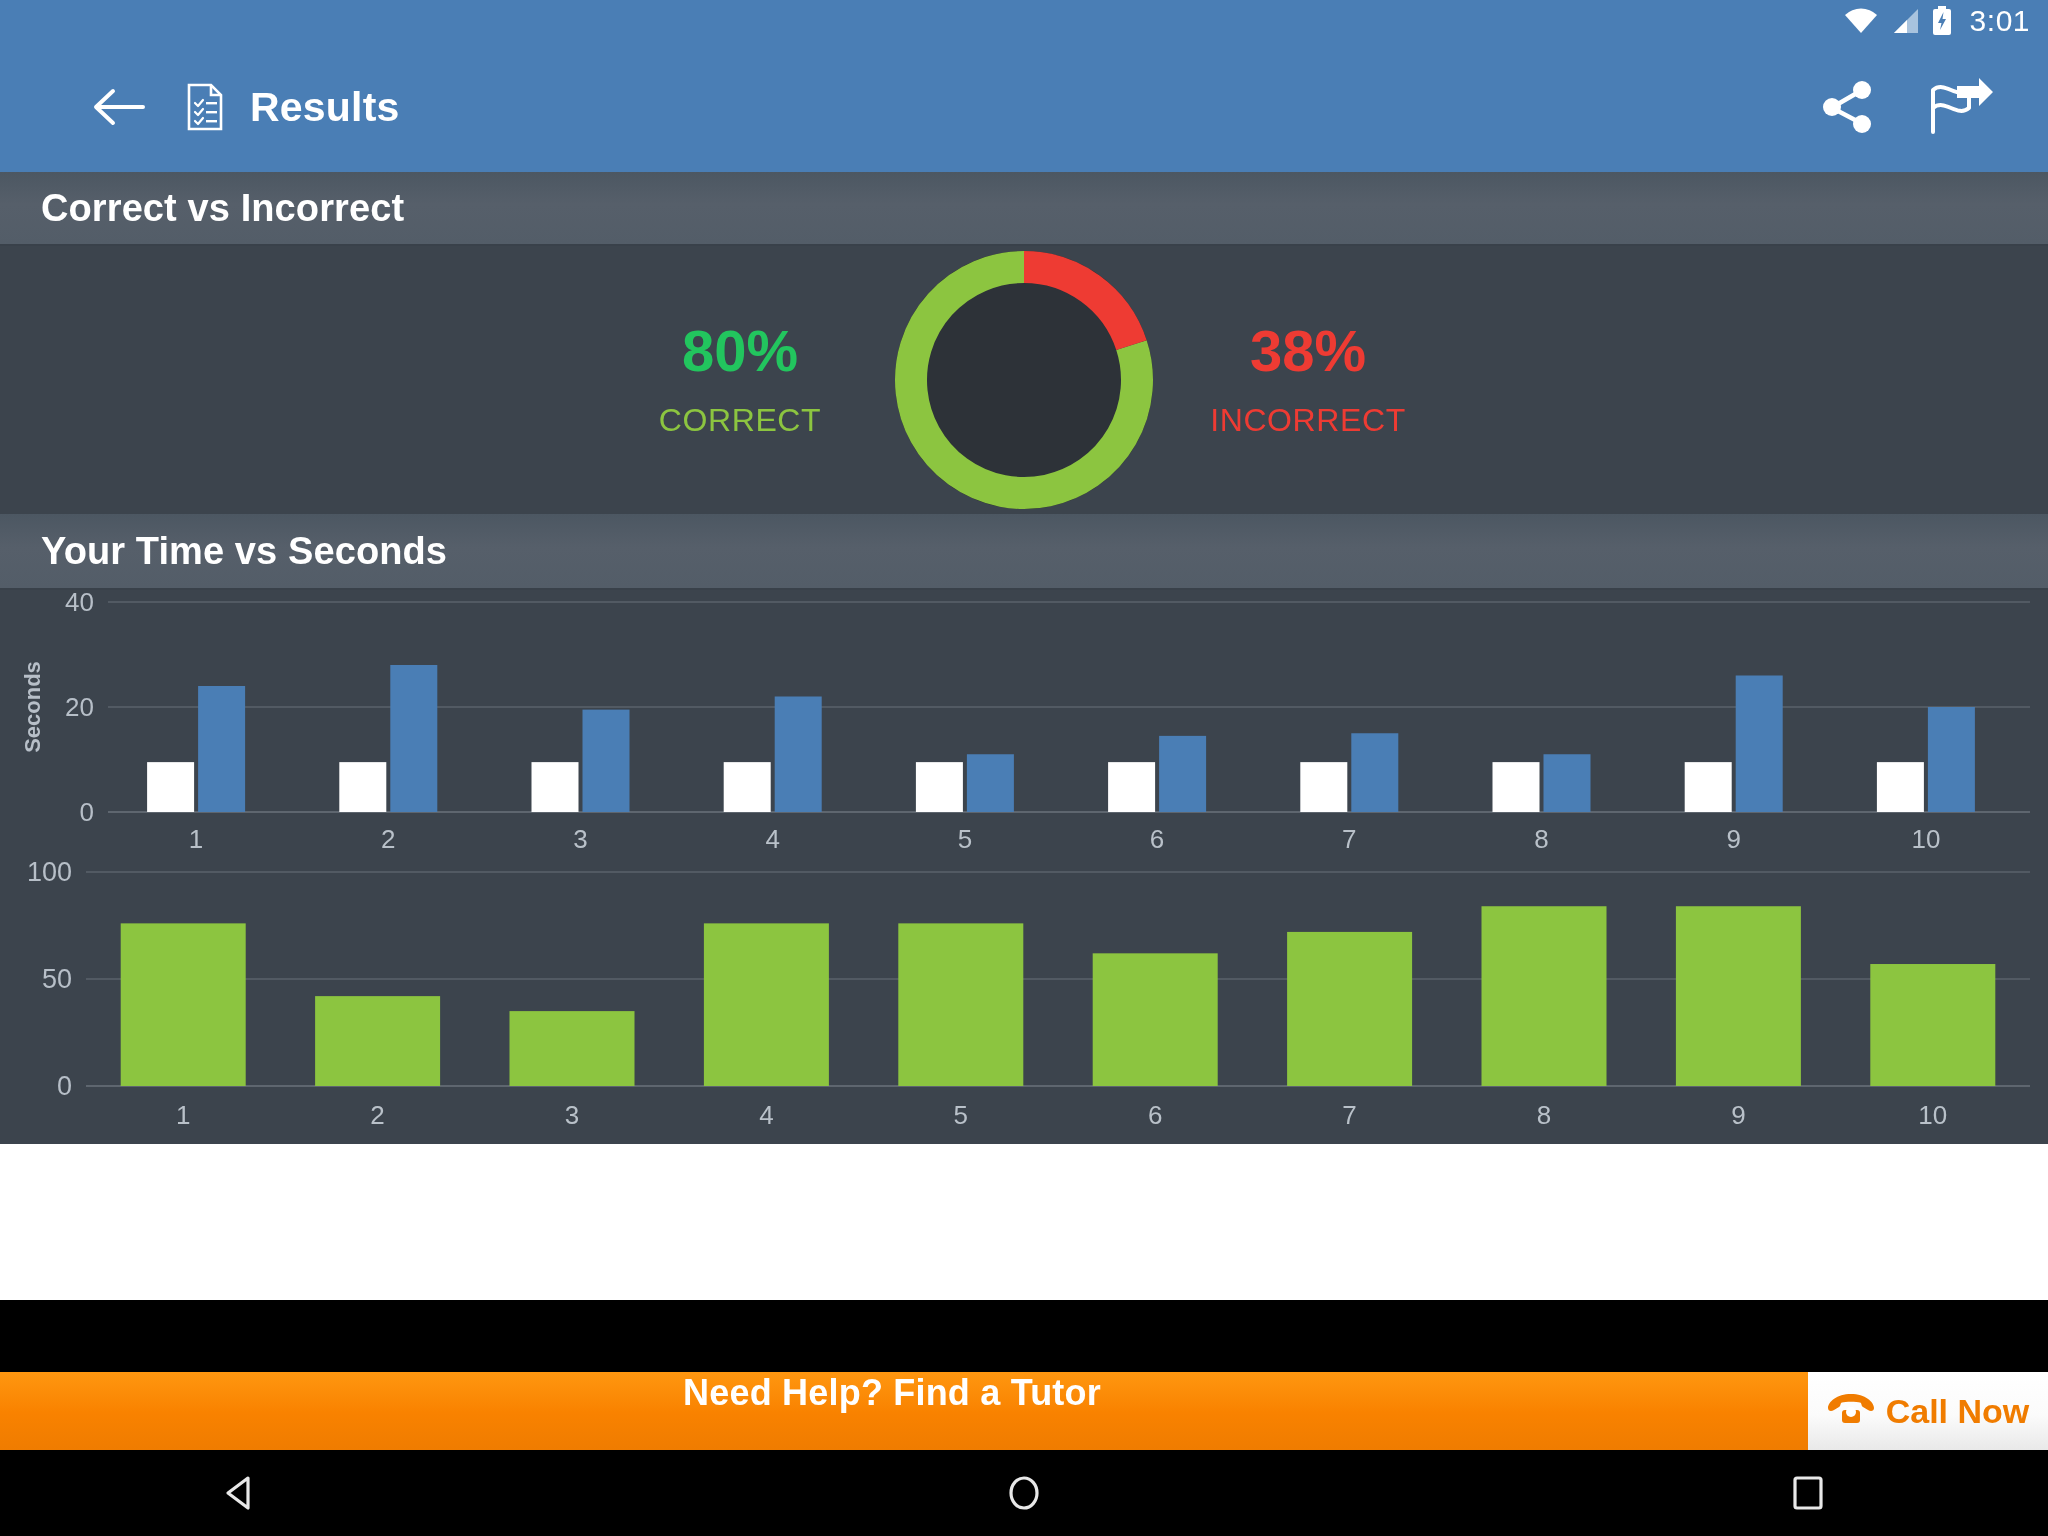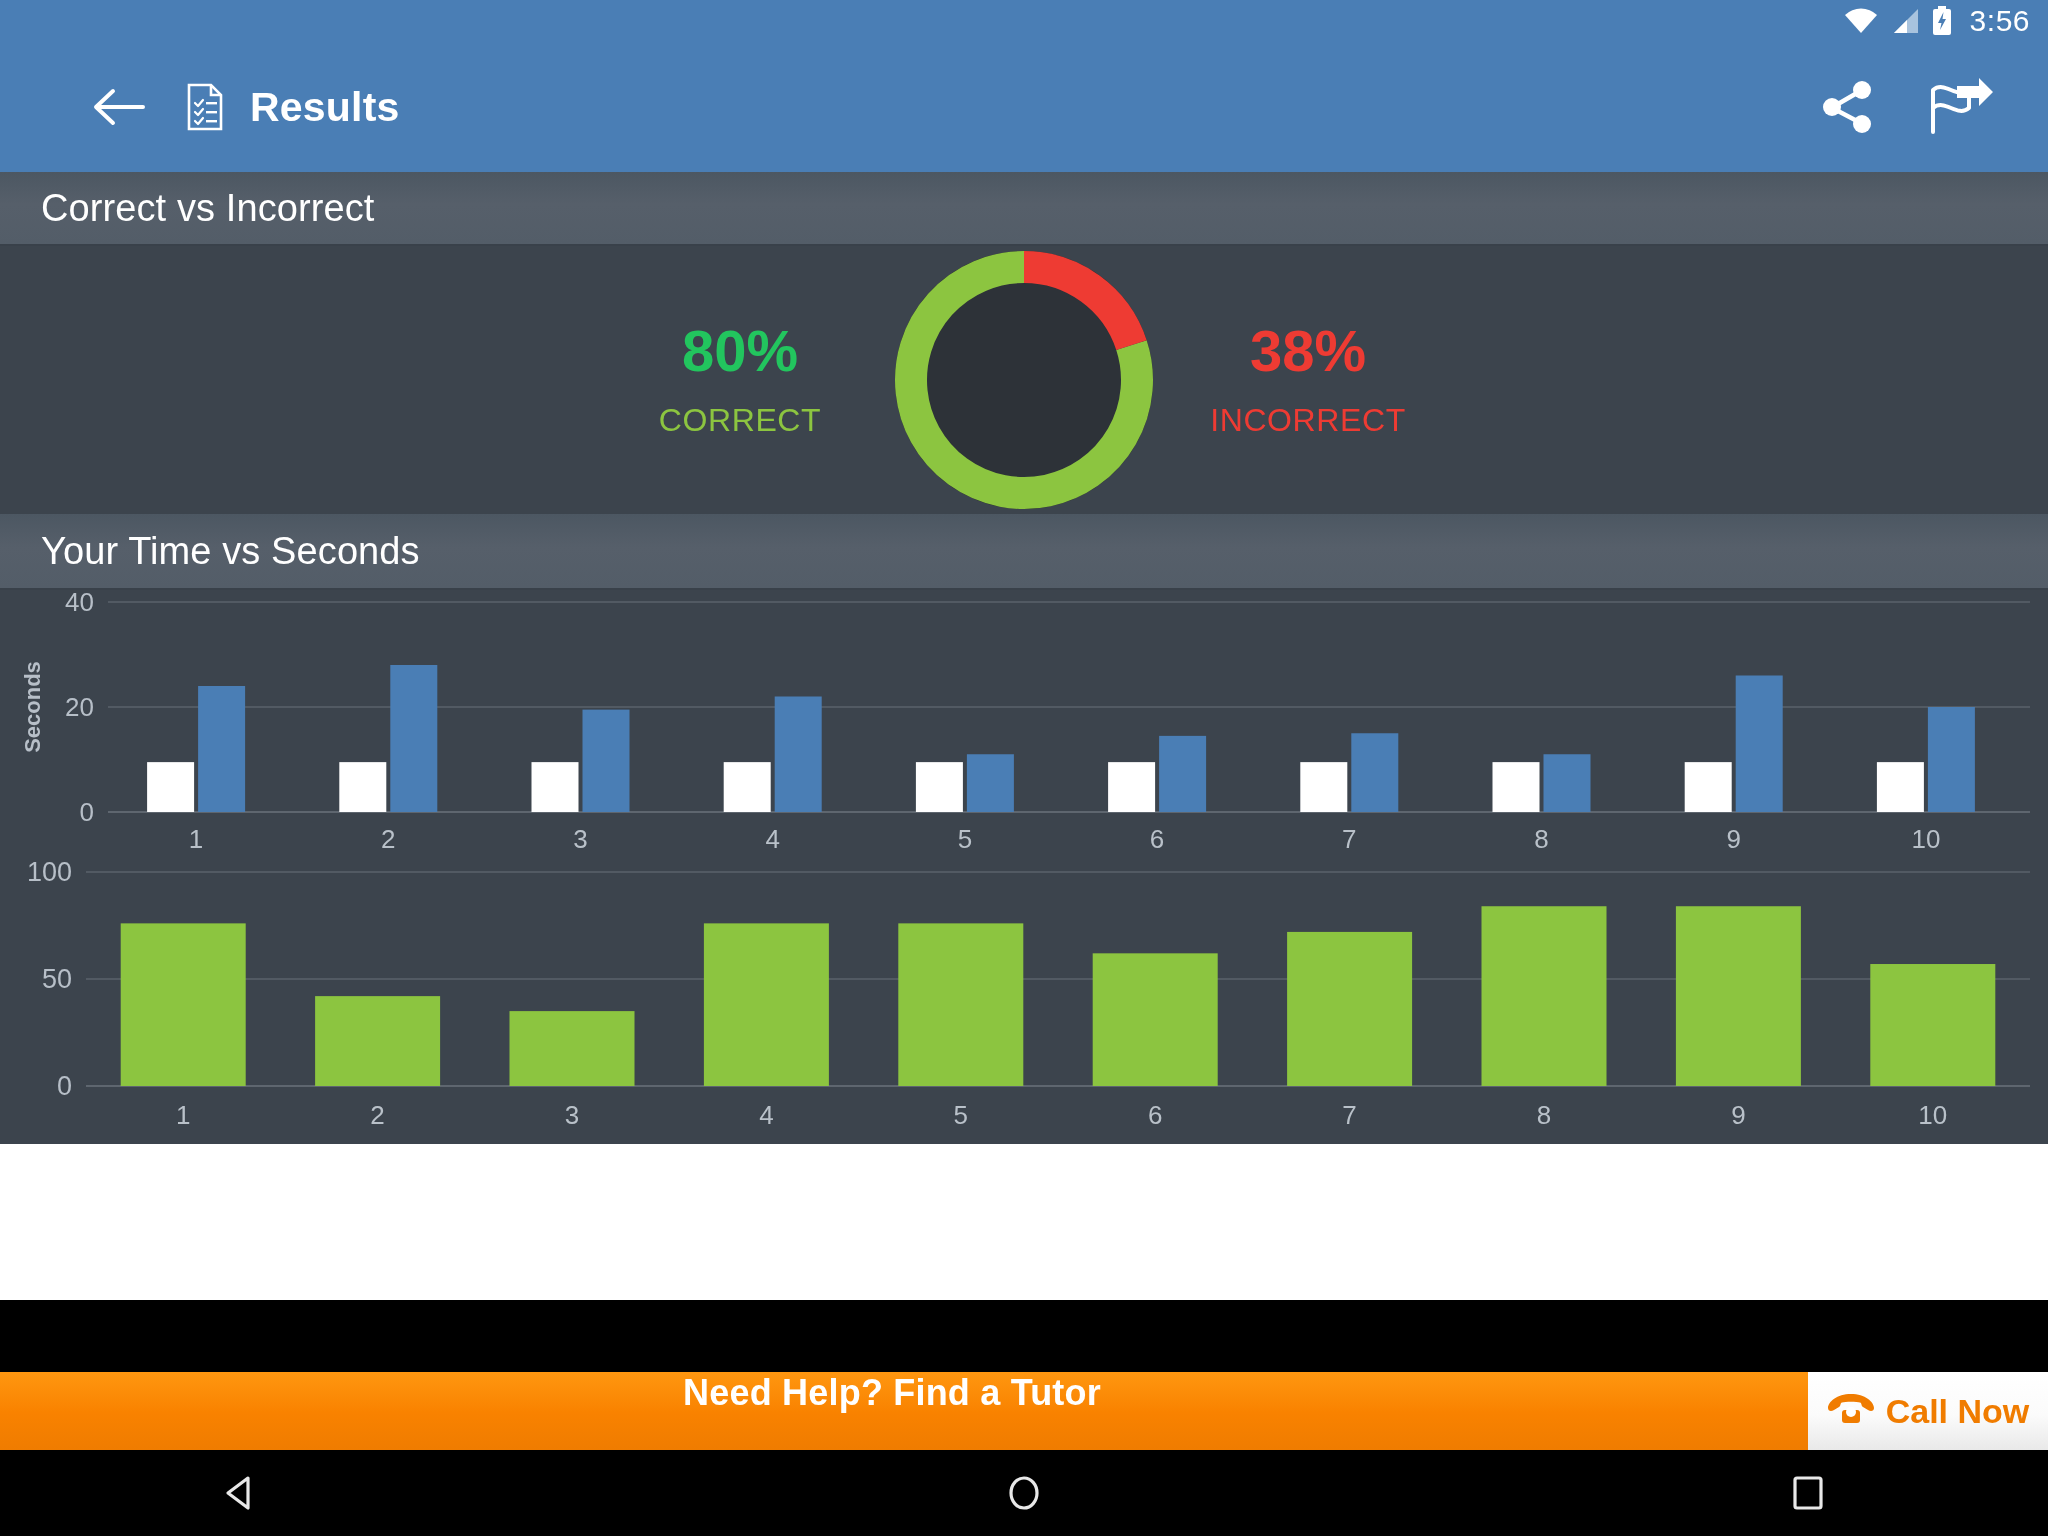--- a/index.html
+++ b/index.html
@@ -47,21 +47,21 @@
     position: absolute; top: 172px; left: 0; width: 2048px; height: 1128px;
     background: #ffffff;
   }
   .section-header {
     width: 100%; background: #555f6a;
     background-image: linear-gradient(180deg, #4c5762 0%, #565f6a 45%, #535d68 100%);
     display: flex; align-items: center;
     border-bottom: 2px solid #39414a;
   }
   .section-header .title {
-    color: #ffffff; font-size: 38px; font-weight: 400;
+    color: #ffffff; font-size: 38px; font-weight: 700;
     padding-left: 41px; letter-spacing: 0.1px;
   }
   .panel { width: 100%; background: #3c444d; position: relative; }
 
   
   .donut-panel { height: 268px; display: flex; align-items: center; justify-content: center; }
   .donut-wrap {
     position: relative; width: 770px; height: 262px;
     display: flex; align-items: center; justify-content: center;
   }
@@ -123,21 +123,21 @@
         <path d="M17 12 L17 25 L4 25 Z" fill="#ffffff"></path>
       </svg>
     </span>
     <span class="sb-icon">
       <svg width="20" height="30" viewBox="0 0 20 30">
         <rect x="6" y="0" width="8" height="3" fill="#ffffff"></rect>
         <rect x="1" y="3" width="18" height="26" rx="2" fill="#ffffff"></rect>
         <path d="M11.5 6 L6 17 L9.5 17 L8 24 L14 13 L10.5 13 Z" fill="#4a7eb5"></path>
       </svg>
     </span>
-    <span class="sb-time">3:56</span>
+    <span class="sb-time">3:01</span>
   </div>
 
   <div class="appbar">
     <div class="appbar-left">
       <span class="back-btn">
         <svg width="52" height="40" viewBox="0 0 52 40">
           <path d="M50 20 L4 20 M20 4 L3 20 L20 36" stroke="#ffffff" stroke-width="4" fill="none" stroke-linecap="round" stroke-linejoin="round"></path>
         </svg>
       </span>
       <span class="doc-icon">

